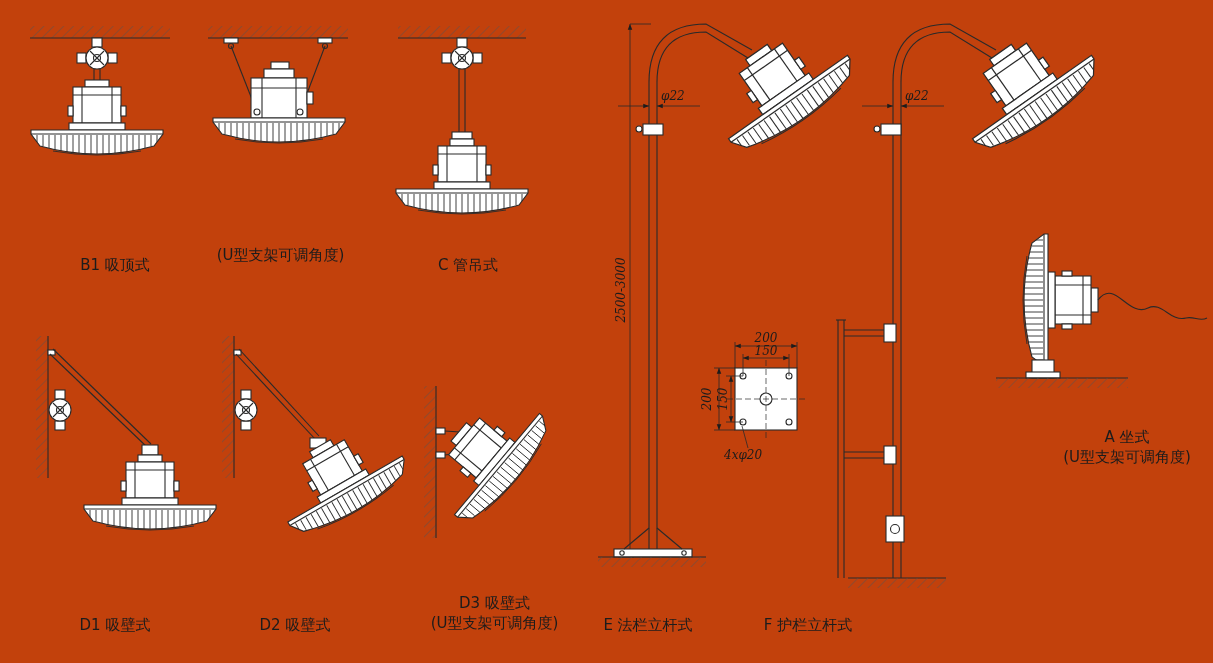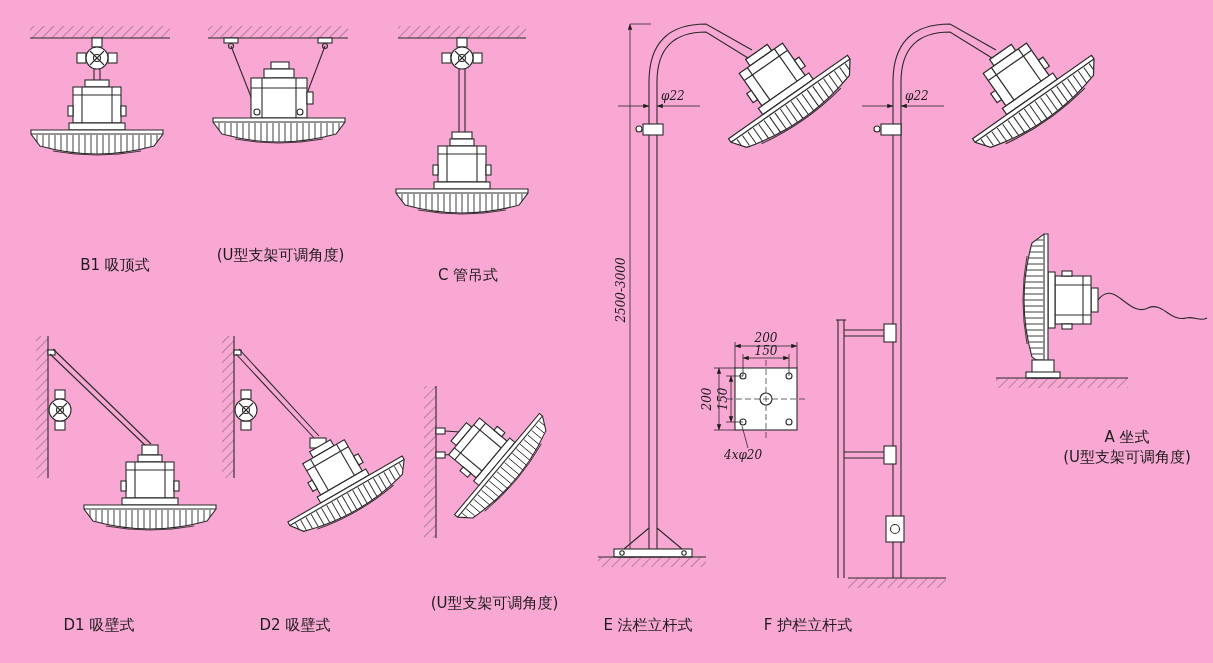--- a/index.html
+++ b/index.html
@@ -1,19 +1,19 @@
 <!DOCTYPE html>
 <html><head>
 <meta charset="utf-8">
 <style>
   html,body{margin:0;padding:0;background:#fff;}
   .canvas{
     position:relative;
     width:1213px;height:663px;
-    background:#f9a8d4;
+    background:#c2410c;
     font-family:"DejaVu Sans","Liberation Sans",sans-serif;
     overflow:hidden;
   }
   .canvas svg{position:absolute;left:0;top:0;}
   .cap{
     position:absolute;
     font-size:15px;
     line-height:20px;
     color:#1c1c1c;
     text-align:center;
@@ -274,27 +274,28 @@
 
   </g>
 </svg>
 
 <div class="cap" style="left:50px;top:255px;width:130px">B1 吸顶式</div>
 
 <div class="cap" style="left:178px;top:245px;width:205px">
   <div>(U型支架可调角度)</div>
 </div>
 
-<div class="cap" style="left:408px;top:265px;width:120px">C 管吊式</div>
-
-<div class="cap" style="left:34px;top:615px;width:130px">D1 吸壁式</div>
+<div class="cap" style="left:408px;top:255px;width:120px">C 管吊式</div>
+
+<div class="cap" style="left:50px;top:615px;width:130px">D1 吸壁式</div>
 
 <div class="cap" style="left:230px;top:615px;width:130px">D2 吸壁式</div>
 
 <div class="cap" style="left:392px;top:593px;width:205px">
+  <div>D3 吸壁式</div>
   <div>(U型支架可调角度)</div>
 </div>
 
 <div class="cap" style="left:568px;top:615px;width:160px">E 法栏立杆式</div>
 
 <div class="cap" style="left:728px;top:615px;width:160px">F 护栏立杆式</div>
 
 <div class="cap" style="left:1032px;top:427px;width:190px">
   <div>A 坐式</div>
   <div>(U型支架可调角度)</div>

